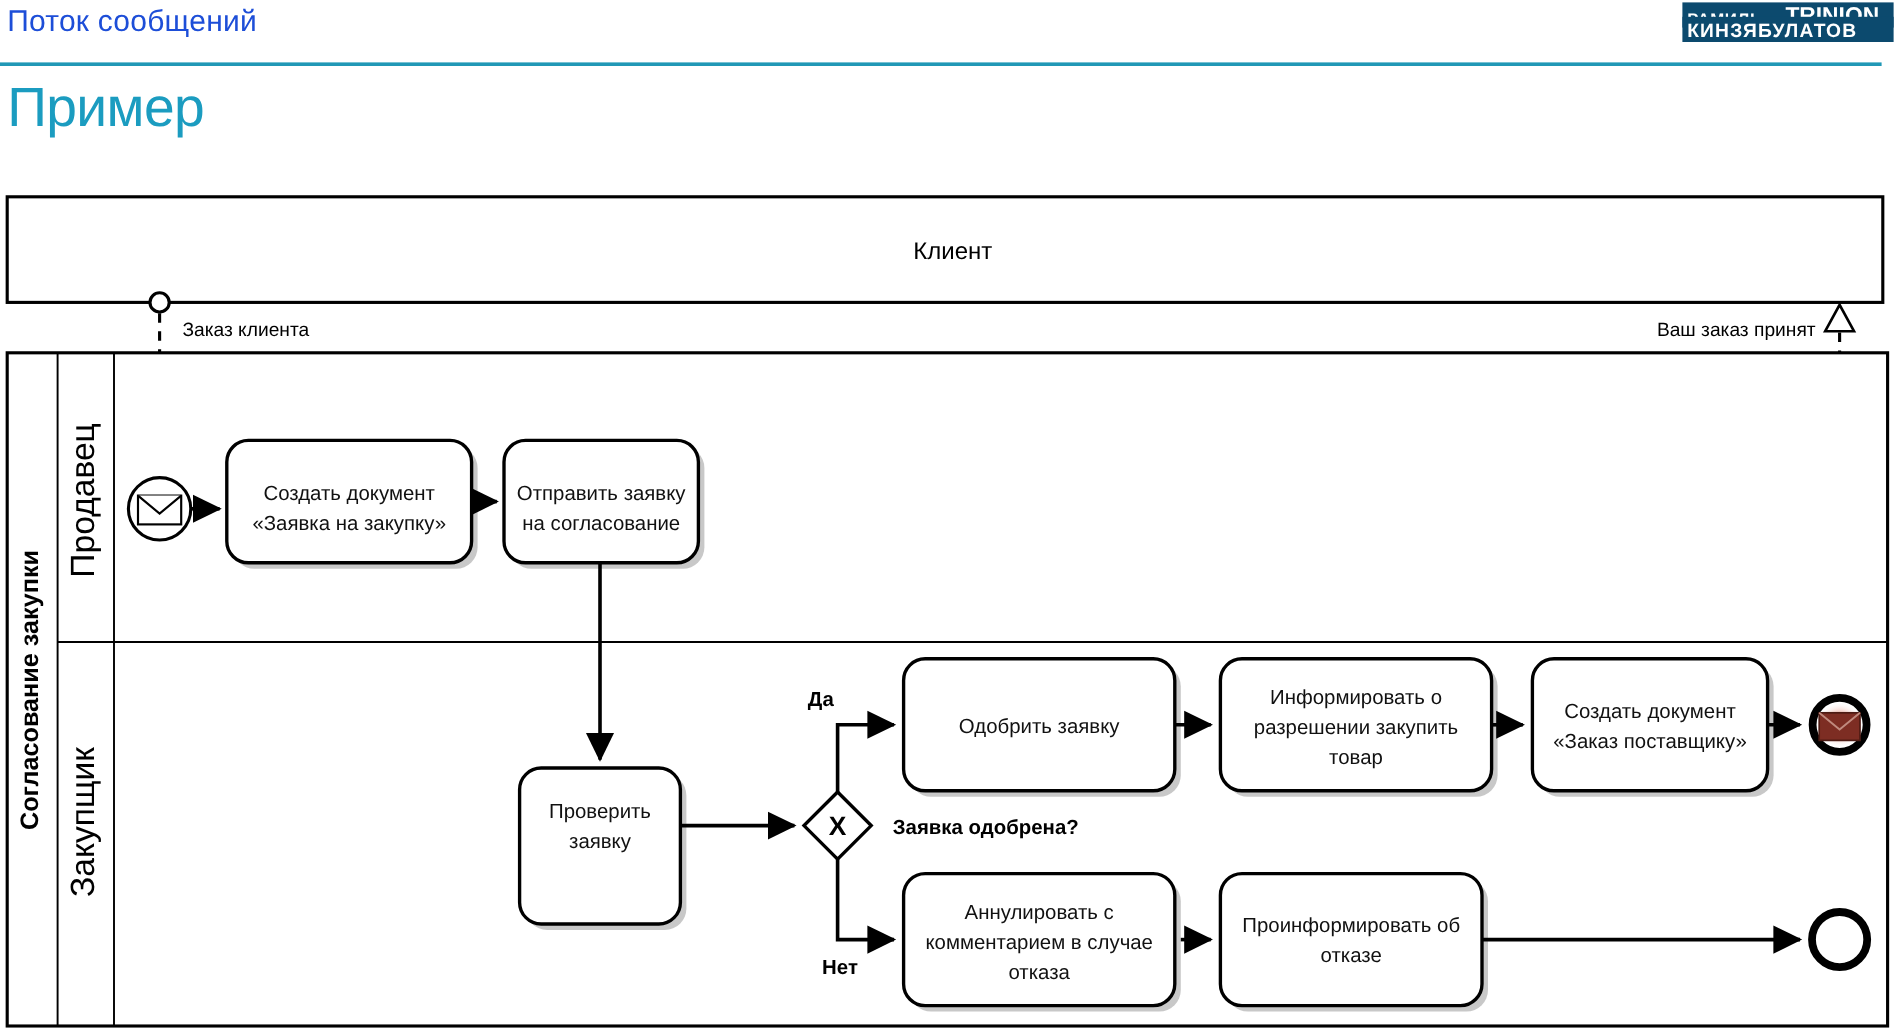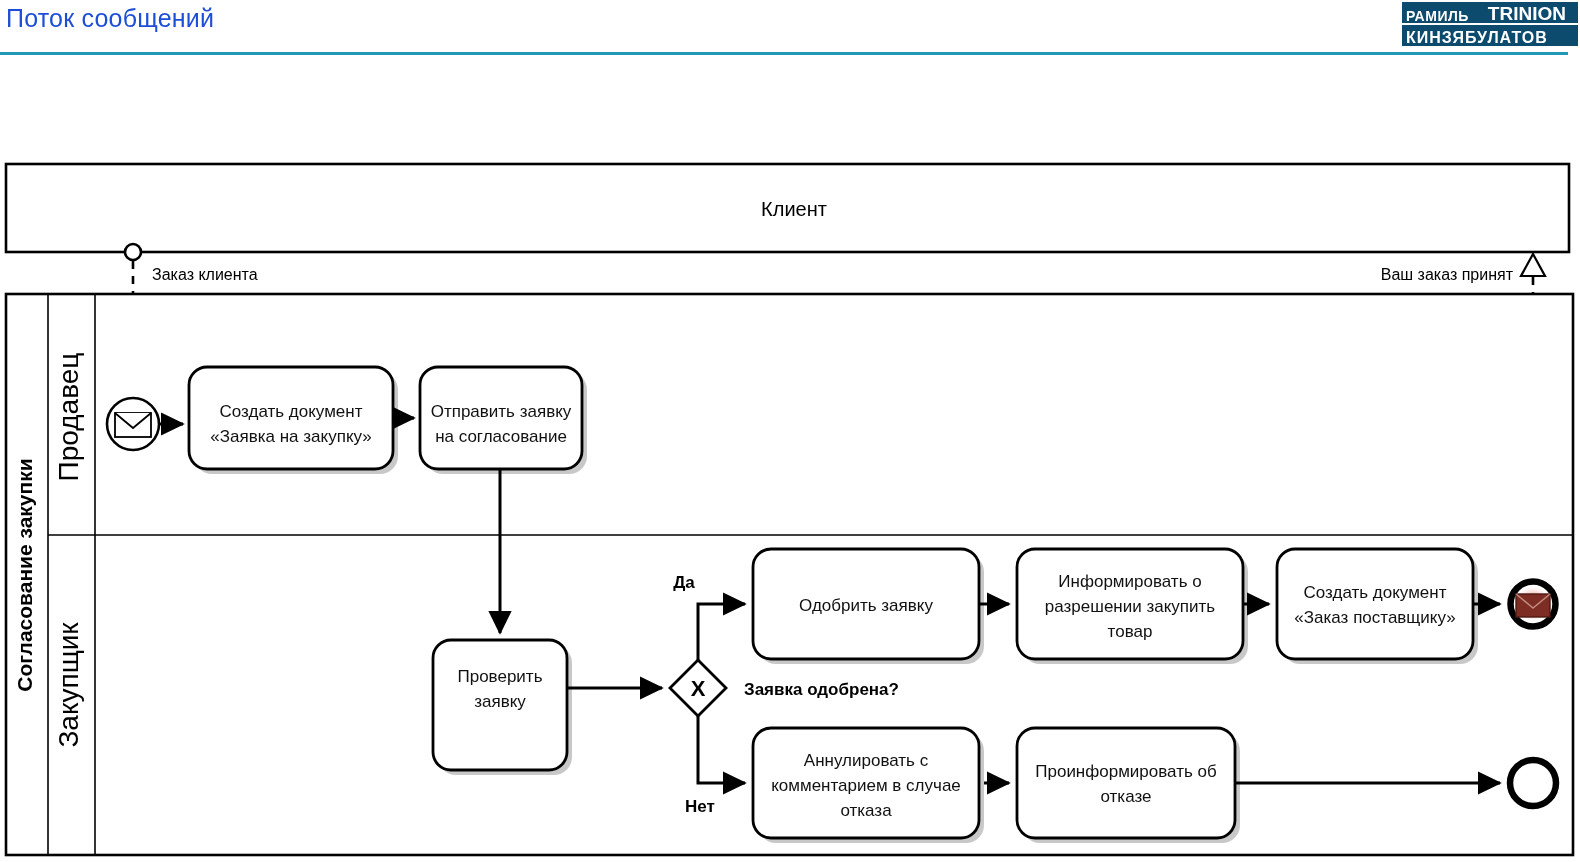--- a/index.html
+++ b/index.html
@@ -13,21 +13,21 @@
   #header-rule{position:absolute;left:0;top:52px;width:1568px;height:3px;
                background:#2198b6;}
   #slide-title{position:absolute;left:6px;top:62px;font-size:46px;
                color:#1b9cc0;font-weight:400;letter-spacing:-0.5px;}
 
   
   #logo{position:absolute;right:2px;top:2px;width:176px;height:46px;}
   .logo-row{position:absolute;left:0;background:#0c4a6e;color:#ffffff;
             font-weight:bold;display:flex;align-items:flex-end;overflow:hidden;}
   #logo-row1{top:0;height:21px;width:176px;}
-  #logo-row2{top:23px;height:21px;width:176px;}
+  #logo-row2{top:12px;height:21px;width:176px;}
   .logo-seg{white-space:nowrap;line-height:1;}
   #logo-small{font-size:14px;padding-left:4px;letter-spacing:0.5px;}
   #logo-big{font-size:19px;letter-spacing:0px;margin-left:19px;}
   #logo-row2 .logo-seg{font-size:16px;padding-left:4px;letter-spacing:1px;}
 
   
   #diagram{position:absolute;left:0;top:155px;width:1554px;height:707px;}
   #diagram svg{display:block;}
 
   .pool-rect{fill:#ffffff;stroke:#000000;stroke-width:2.6;}
@@ -56,20 +56,21 @@
   .env-white{fill:#fff;stroke:#000;stroke-width:1.8;}
   .env-dark{fill:#7d2d23;stroke:#4d1b14;stroke-width:1.4;}
   .hollow-head{fill:#fff;stroke:#000;stroke-width:2.2;}
 </style>
 </head>
 <body>
 
 <div id="slide-header">
   <div id="kicker">Поток сообщений</div>
   <div id="header-rule"></div>
+  <div id="slide-title">Пример</div>
 </div>
 
 <div id="logo">
   <div class="logo-row" id="logo-row1">
     <span class="logo-seg" id="logo-small">РАМИЛЬ</span>
     <span class="logo-seg" id="logo-big">TRINION</span>
   </div>
   <div class="logo-row" id="logo-row2">
     <span class="logo-seg">КИНЗЯБУЛАТОВ</span>
   </div>

